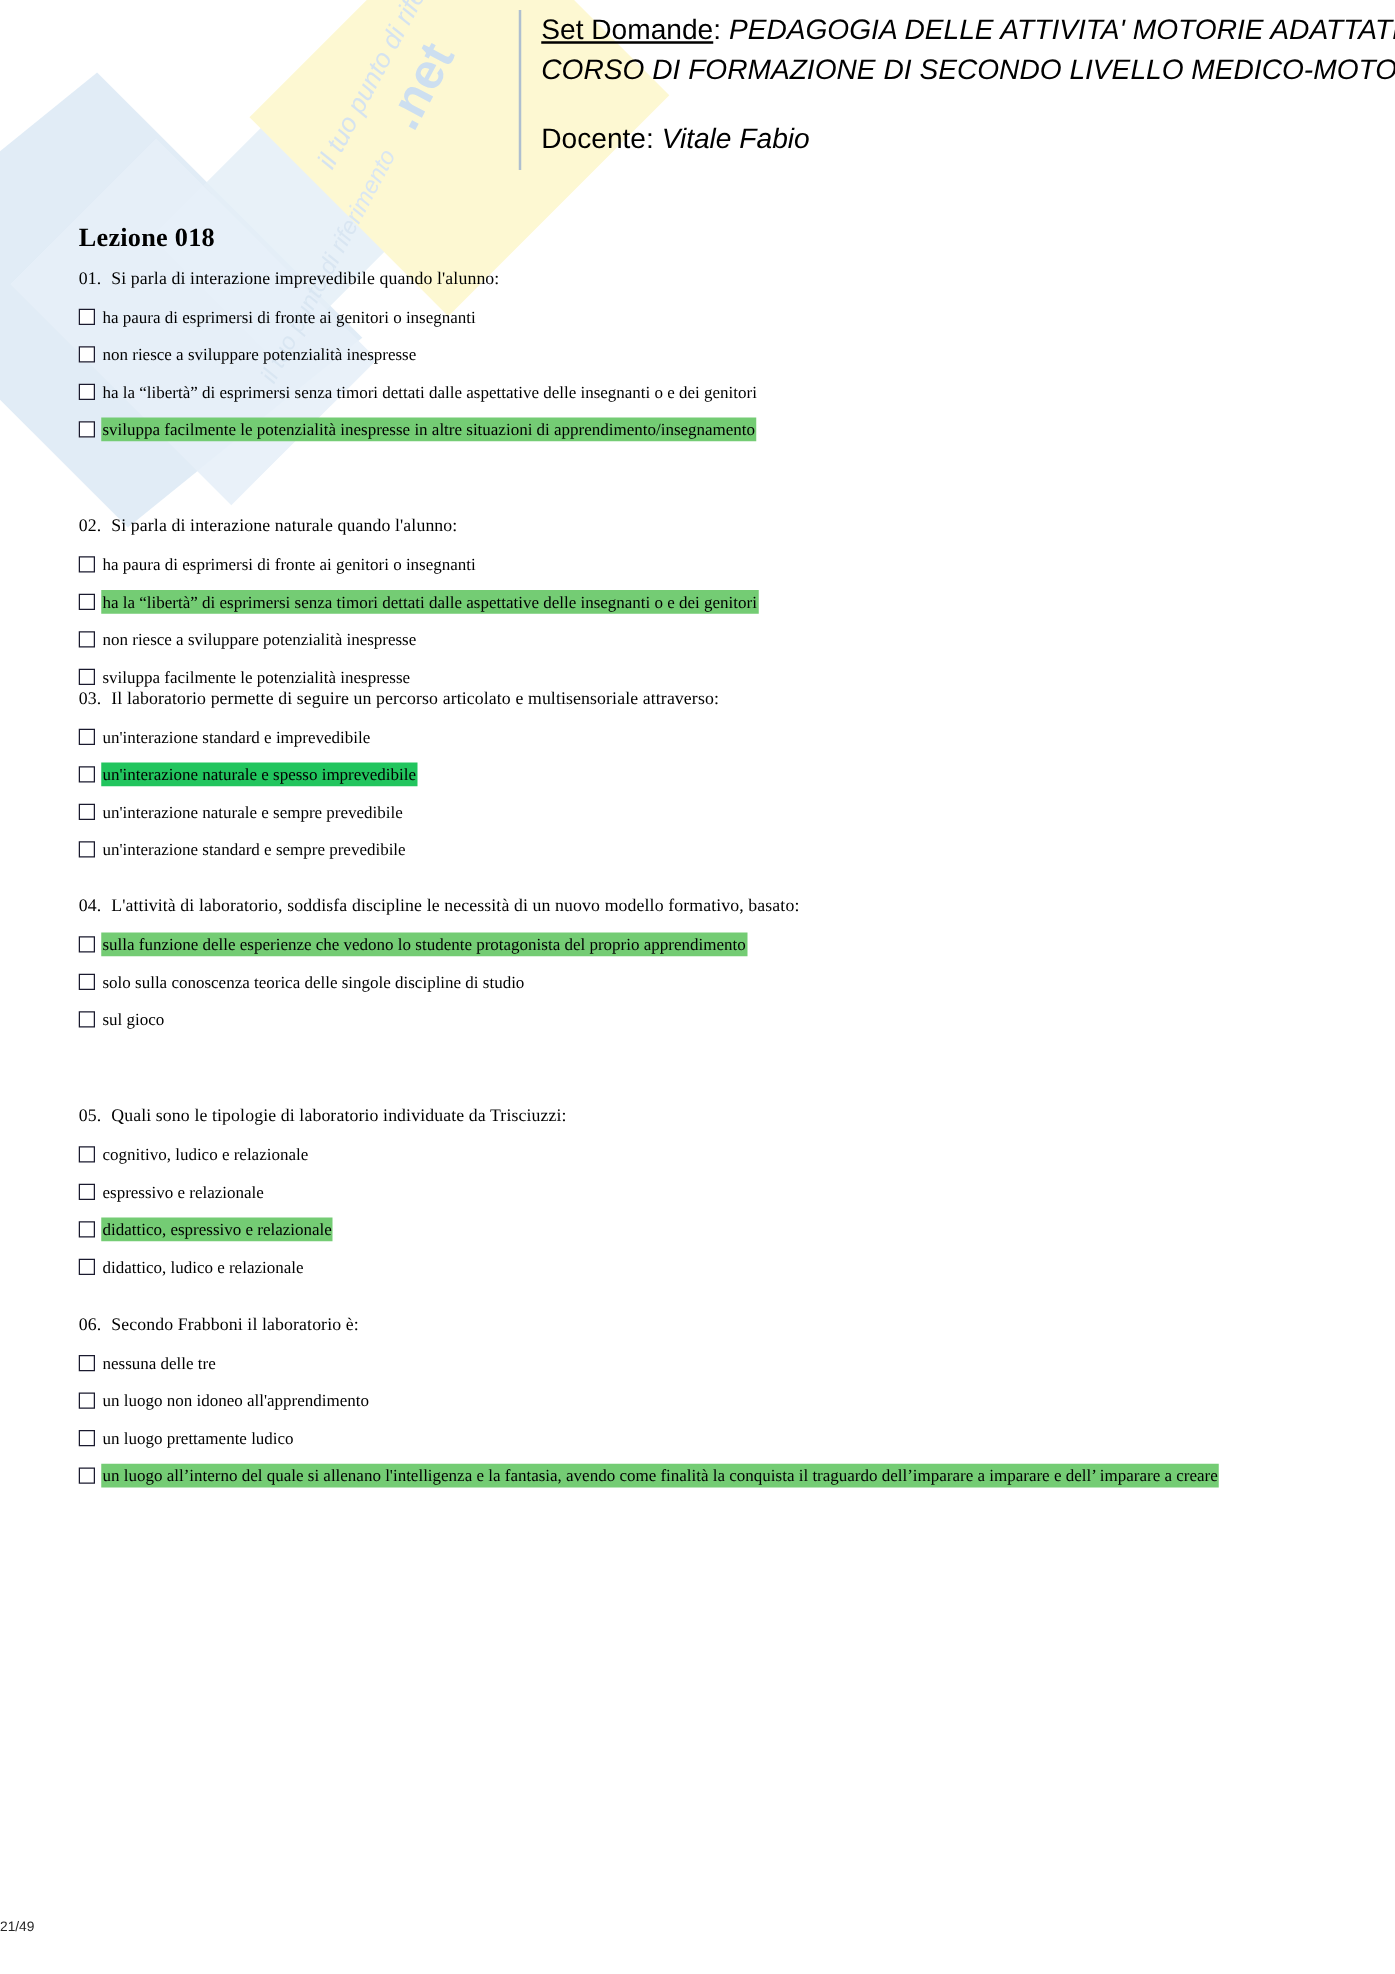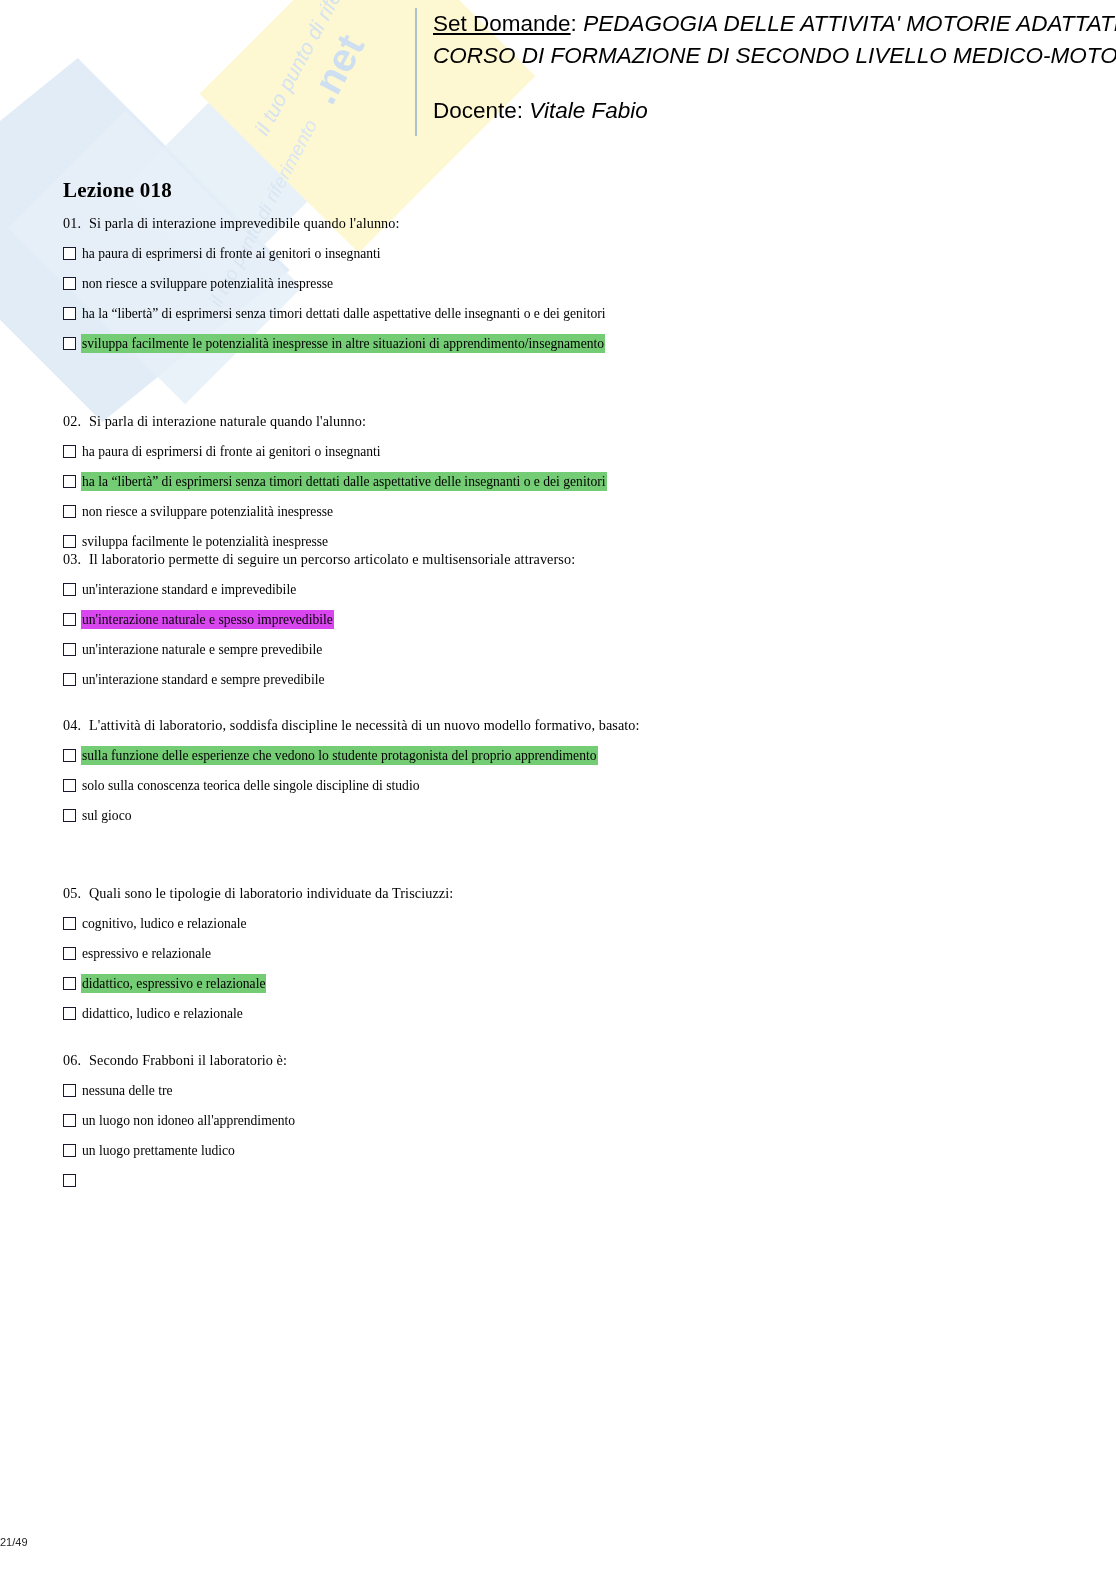--- a/index.html
+++ b/index.html
@@ -303,21 +303,21 @@
       <div class="q-title">
         <span class="q-num">03.</span><span>Il laboratorio permette di seguire un percorso articolato e multisensoriale attraverso:</span>
       </div>
       <div class="answers">
         <div class="answer">
           <span class="checkbox"></span>
           <span class="answer-text">un'interazione standard e imprevedibile</span>
         </div>
         <div class="answer">
           <span class="checkbox"></span>
-          <span class="answer-text hl" style="background: #d946ef;">un'interazione naturale e spesso imprevedibile</span>
+          <span class="answer-text hl" style="background: #22c55e;">un'interazione naturale e spesso imprevedibile</span>
         </div>
         <div class="answer">
           <span class="checkbox"></span>
           <span class="answer-text">un'interazione naturale e sempre prevedibile</span>
         </div>
         <div class="answer">
           <span class="checkbox"></span>
           <span class="answer-text">un'interazione standard e sempre prevedibile</span>
         </div>
       </div>
@@ -379,20 +379,21 @@
         <div class="answer">
           <span class="checkbox"></span>
           <span class="answer-text">un luogo non idoneo all'apprendimento</span>
         </div>
         <div class="answer">
           <span class="checkbox"></span>
           <span class="answer-text">un luogo prettamente ludico</span>
         </div>
         <div class="answer">
           <span class="checkbox"></span>
+          <span class="answer-text hl" style="background: rgb(116, 204, 116);">un luogo all’interno del quale si allenano l'intelligenza e la fantasia, avendo come finalità la conquista il traguardo dell’imparare a imparare e dell’ imparare a creare</span>
         </div>
       </div>
     </div>
   </div>
 
   <div class="footer">
     <span>21/49</span>
   </div>
 
 </div>

